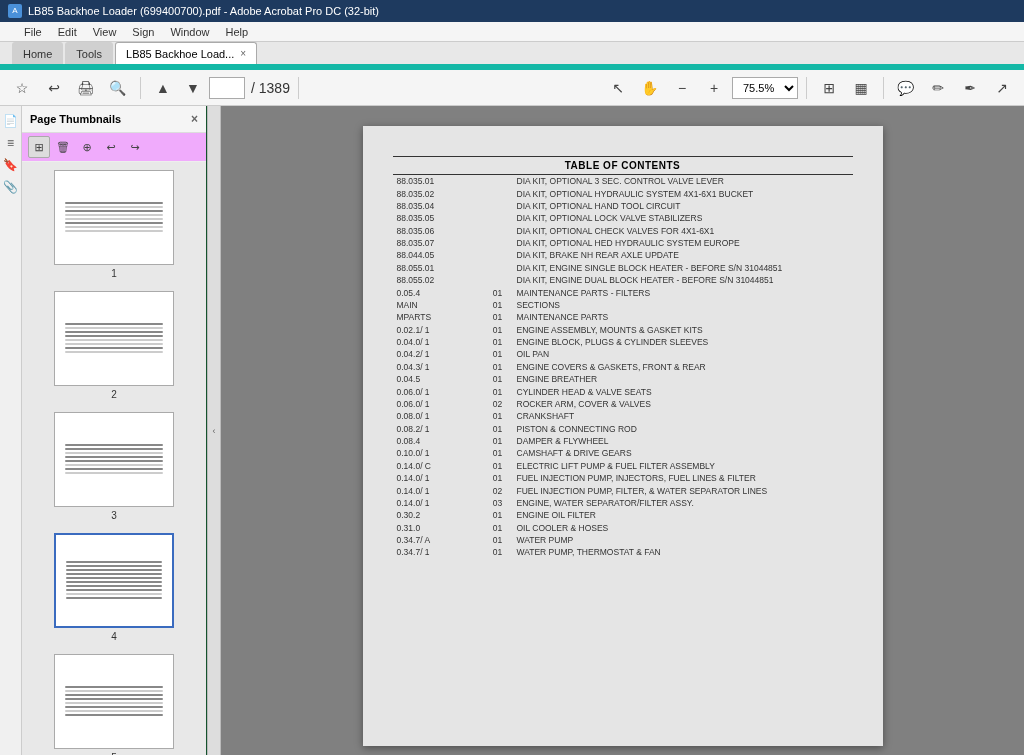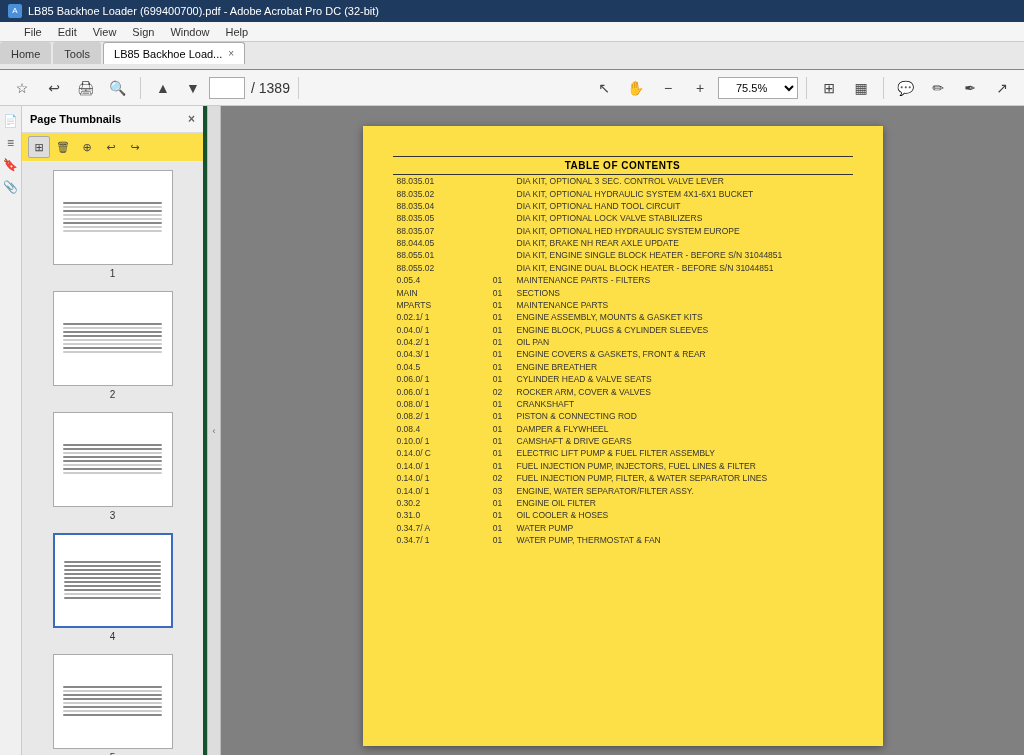--- a/index.html
+++ b/index.html
@@ -33,25 +33,25 @@
     .menu-item {
       padding: 2px 8px;
       font-size: 11px;
       cursor: pointer;
       color: #333;
     }
 
     
     .tab-bar {
       background: #e8e8e8;
-      border-bottom: 1px solid #14b8a6;
+      border-bottom: 6px solid #14b8a6;
       display: flex;
       align-items: flex-start;
       height: 28px;
-      padding: 0 0;
+      padding: 0 12px;
     }
     .tab {
       padding: 4px 10px;
       font-size: 11px;
       cursor: pointer;
       border: 1px solid transparent;
       border-bottom: none;
       border-radius: 3px 3px 0 0;
       background: #d0d0d0;
       margin-right: 2px;
@@ -108,36 +108,36 @@
     }
     .page-total {
       font-size: 14px;
       color: #333;
       margin-left: 4px;
     }
     .zoom-select {
       height: 22px;
       border: 1px solid #aaa;
       font-size: 11px;
-      padding: 0 13px;
+      padding: 0 6px;
       background: white;
       min-width: 65px;
     }
 
     
     .main-layout {
       display: flex;
       height: calc(755px - 22px - 20px - 28px - 36px);
     }
 
     
     .left-panel {
       width: 185px;
-      background: #fde047;
-      border-right: 4px solid #14532d;
+      background: #f0abfc;
+      border-right: 1px solid #14532d;
       display: flex;
       flex-direction: column;
       flex-shrink: 0;
     }
     .panel-header {
       padding: 6px 8px;
       font-size: 11px;
       font-weight: bold;
       border-bottom: 1px solid #ddd;
       display: flex;
@@ -243,21 +243,21 @@
     }
 
     
     .doc-area {
       flex: 1;
       background: #808080;
       overflow: hidden;
       position: relative;
     }
     .doc-page {
-      background: #fde047;
+      background: #e5e5e5;
       margin: 20px auto;
       width: 520px;
       min-height: 620px;
       box-shadow: 0 2px 8px rgba(0,0,0,0.4);
       padding: 30px 30px 30px 30px;
       position: relative;
     }
 
     
     .toc-table {
@@ -484,20 +484,25 @@
               <td>88.035.04</td>
               <td></td>
               <td>DIA KIT, OPTIONAL HAND TOOL CIRCUIT</td>
             </tr>
             <tr class="toc-row">
               <td>88.035.05</td>
               <td></td>
               <td>DIA KIT, OPTIONAL LOCK VALVE STABILIZERS</td>
             </tr>
             <tr class="toc-row">
+              <td>88.035.06</td>
+              <td></td>
+              <td>DIA KIT, OPTIONAL CHECK VALVES FOR 4X1-6X1</td>
+            </tr>
+            <tr class="toc-row">
               <td>88.035.07</td>
               <td></td>
               <td>DIA KIT, OPTIONAL HED HYDRAULIC SYSTEM EUROPE</td>
             </tr>
             <tr class="toc-row">
               <td>88.044.05</td>
               <td></td>
               <td>DIA KIT, BRAKE NH REAR AXLE UPDATE</td>
             </tr>
             <tr class="toc-row">

